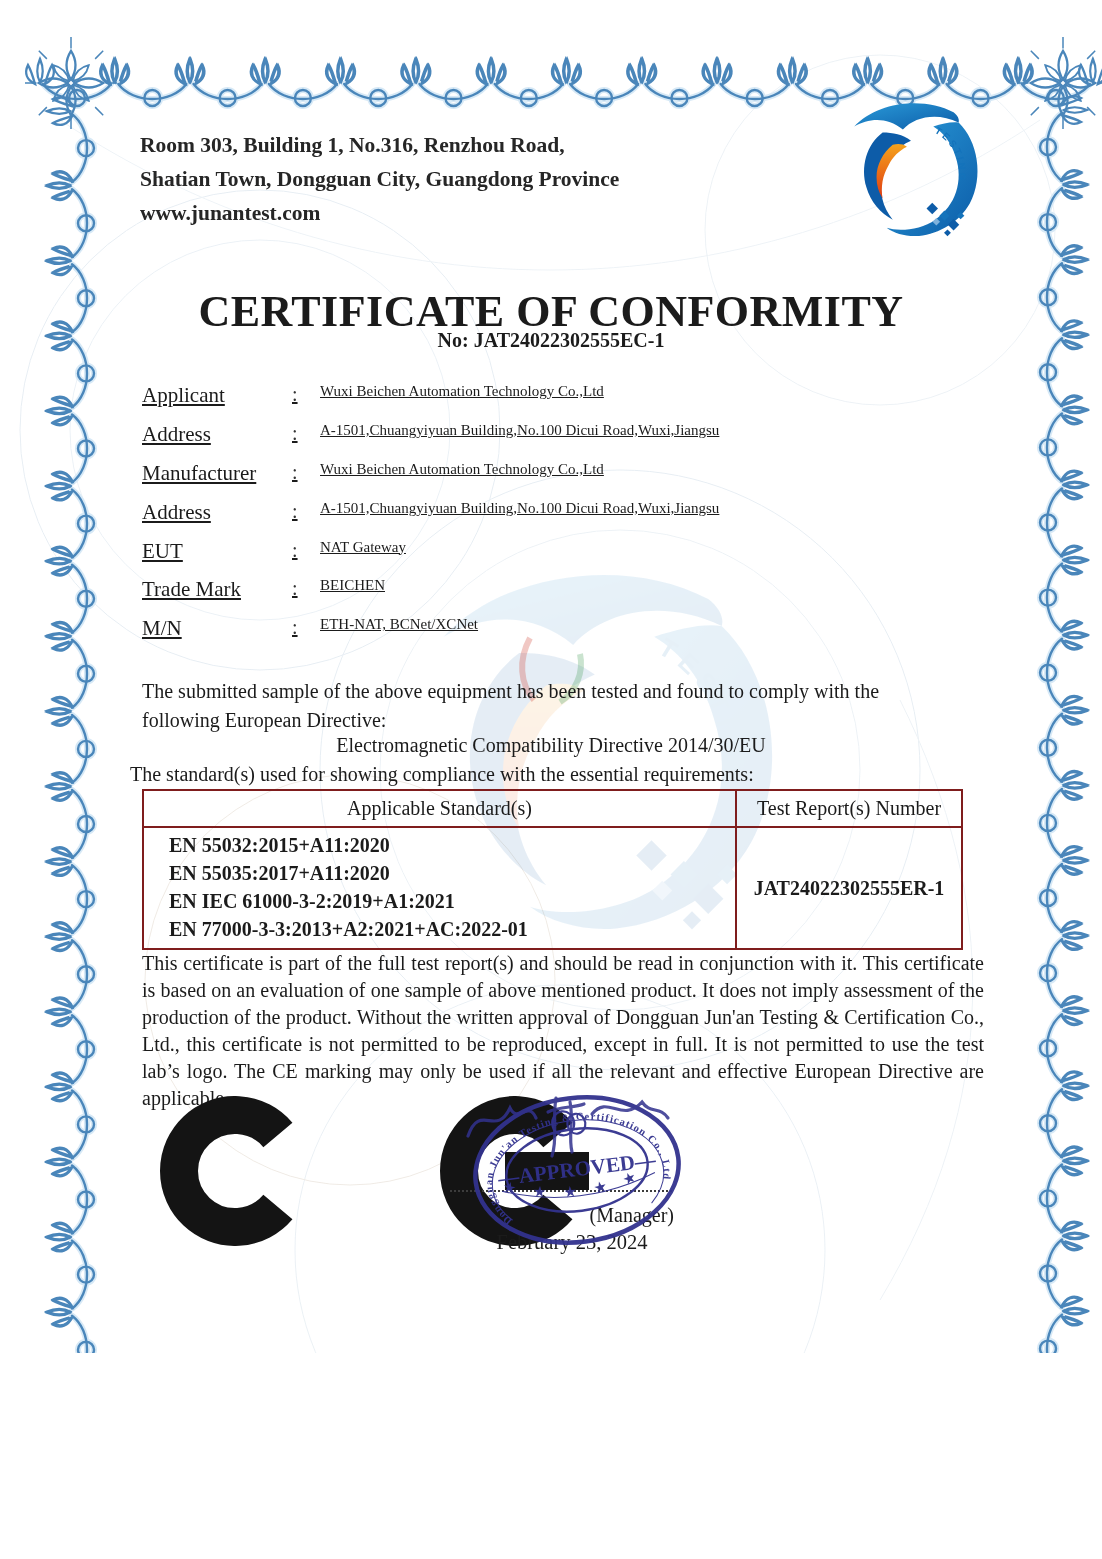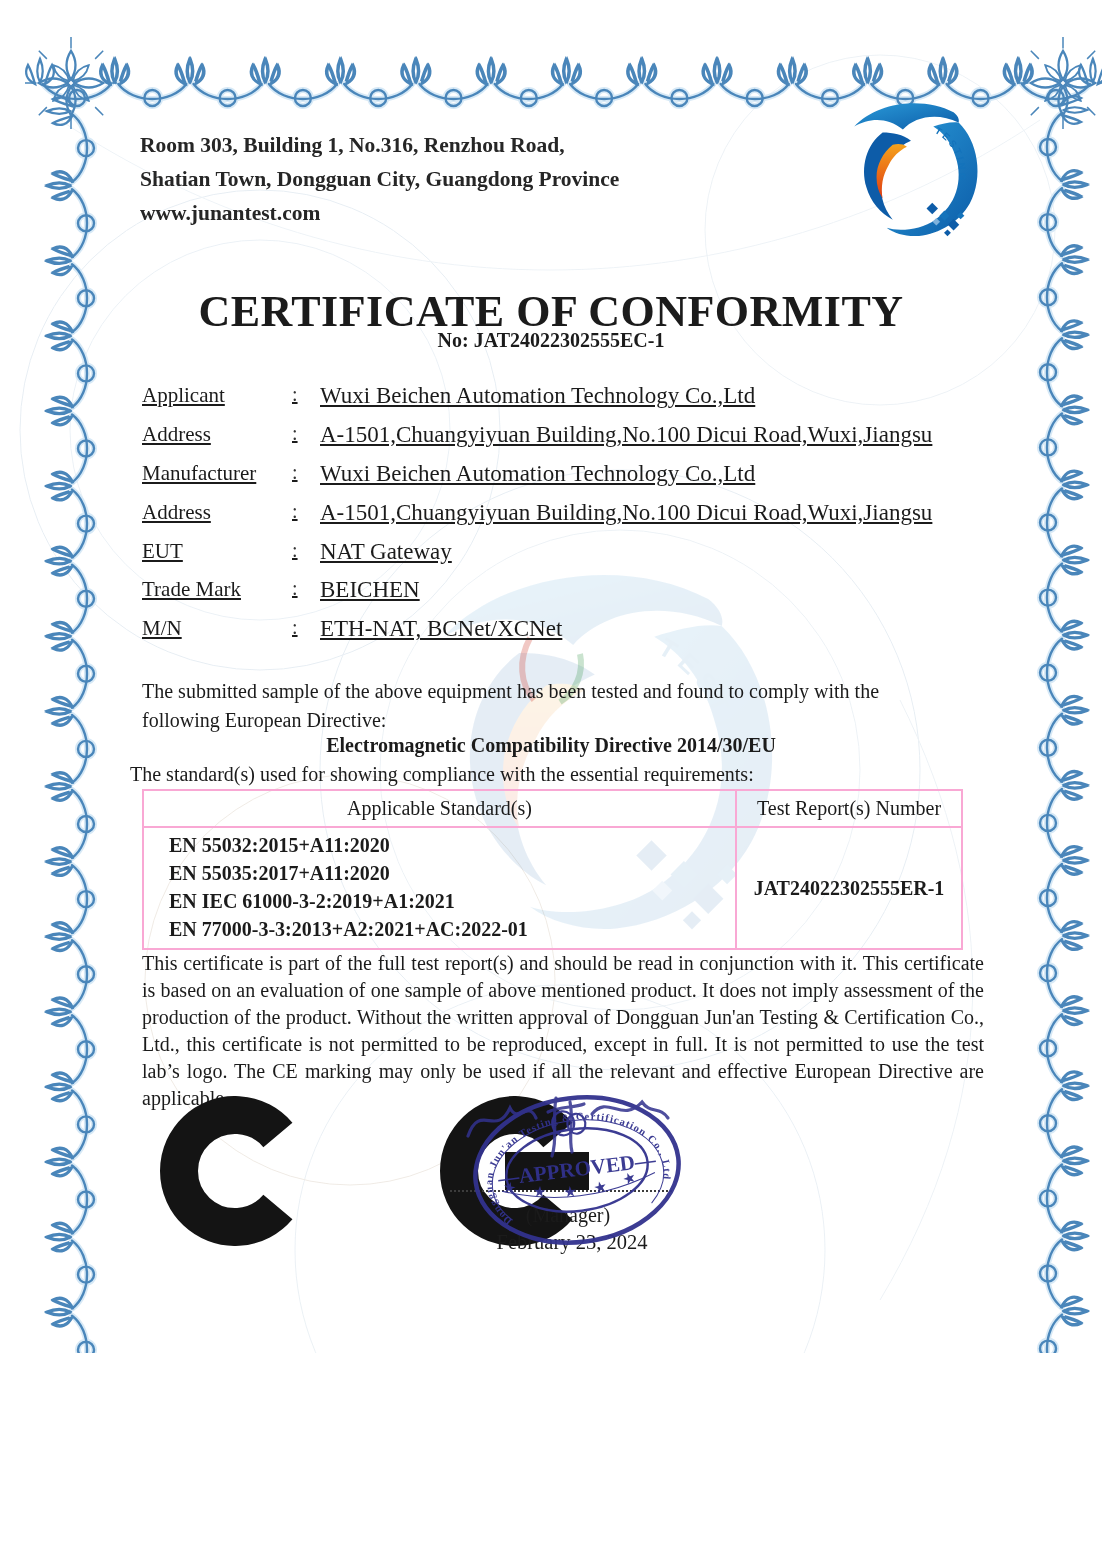--- a/index.html
+++ b/index.html
@@ -12,34 +12,34 @@
   .abs{position:absolute;}
   .bg-layer{left:0;top:0;z-index:0;}
   .hdr-address{left:140px; top:128px; font-size:21.5px; line-height:34px; font-weight:600; color:#262626; z-index:2;}
   .logo-box{left:836px; top:92px; z-index:2;}
   .doc-title{left:0; width:100%; top:286px; text-align:center; font-size:44px; font-weight:bold; letter-spacing:.5px; z-index:2;}
   .cert-no{left:0; width:100%; top:329px; text-align:center; font-size:20px; font-weight:bold; z-index:2;}
   .fields{left:142px; top:383px; z-index:2;}
   .frow{display:flex; height:38.9px; align-items:flex-start;text-decoration:underline;}
   .flabel{width:150px; font-size:21px;}
   .fsep{width:28px; font-size:20px; color:#333;}
-  .fvalue{font-size:23px;}
+  .fvalue{font-size:15px;}
   .p-intro{left:142px; top:677px; width:800px; font-size:20px; line-height:29px; z-index:2;}
-  .directive{left:0; width:100%; top:734px; text-align:center; font-size:20px; font-weight:bold; z-index:2;}
+  .directive{left:0; width:100%; top:734px; text-align:center; font-size:20px; font-weight:normal; z-index:2;}
   .p-standards{left:130px; top:763px; font-size:20px; z-index:2;}
   table.stds{left:142px; top:789px; width:821px; border-collapse:collapse; z-index:2; position:absolute; background:transparent;}
-  table.stds th, table.stds td{border:2px solid #f9a8d4;}
+  table.stds th, table.stds td{border:2px solid #7f1d1d;}
   table.stds th{height:33px; font-size:20px; font-weight:normal; text-align:center;}
   table.stds td.c1{width:566px; padding:3px 0 5px 25px; font-size:20px; font-weight:bold; line-height:28px;}
   table.stds td.c2{text-align:center; font-size:20px; font-weight:bold;border-radius:21px;}
   .p-disclaimer{left:142px; top:950px; width:842px; font-size:20px; line-height:27px; text-align:justify; z-index:2;}
   .ce-box{left:158px; top:1096px; z-index:2;}
   .stamp-box{left:452px; top:1080px; z-index:4; opacity:.95;}
   .dotline{left:450px; top:1190px; width:222px; height:0; border-top:2.5px dotted #3c3c3c; z-index:3;}
-  .manager{left:462px; top:1204px; width:212px; text-align:center; font-size:20px; z-index:2;}
+  .manager{left:462px; top:1204px; width:212px; text-align:right; font-size:20px; z-index:2;}
   .sig-date{left:452px; top:1231px; width:240px; text-align:center; font-size:20.5px; z-index:2;}
 </style>
 </head>
 <body>
 
 <div class="page">
 
   <svg class="abs bg-layer" width="1102" height="1559" viewBox="0 0 1102 1559" xmlns="http://www.w3.org/2000/svg" xmlns:xlink="http://www.w3.org/1999/xlink">
     <defs>
       <linearGradient id="blueG" x1="0" y1="0" x2="1" y2="1">

